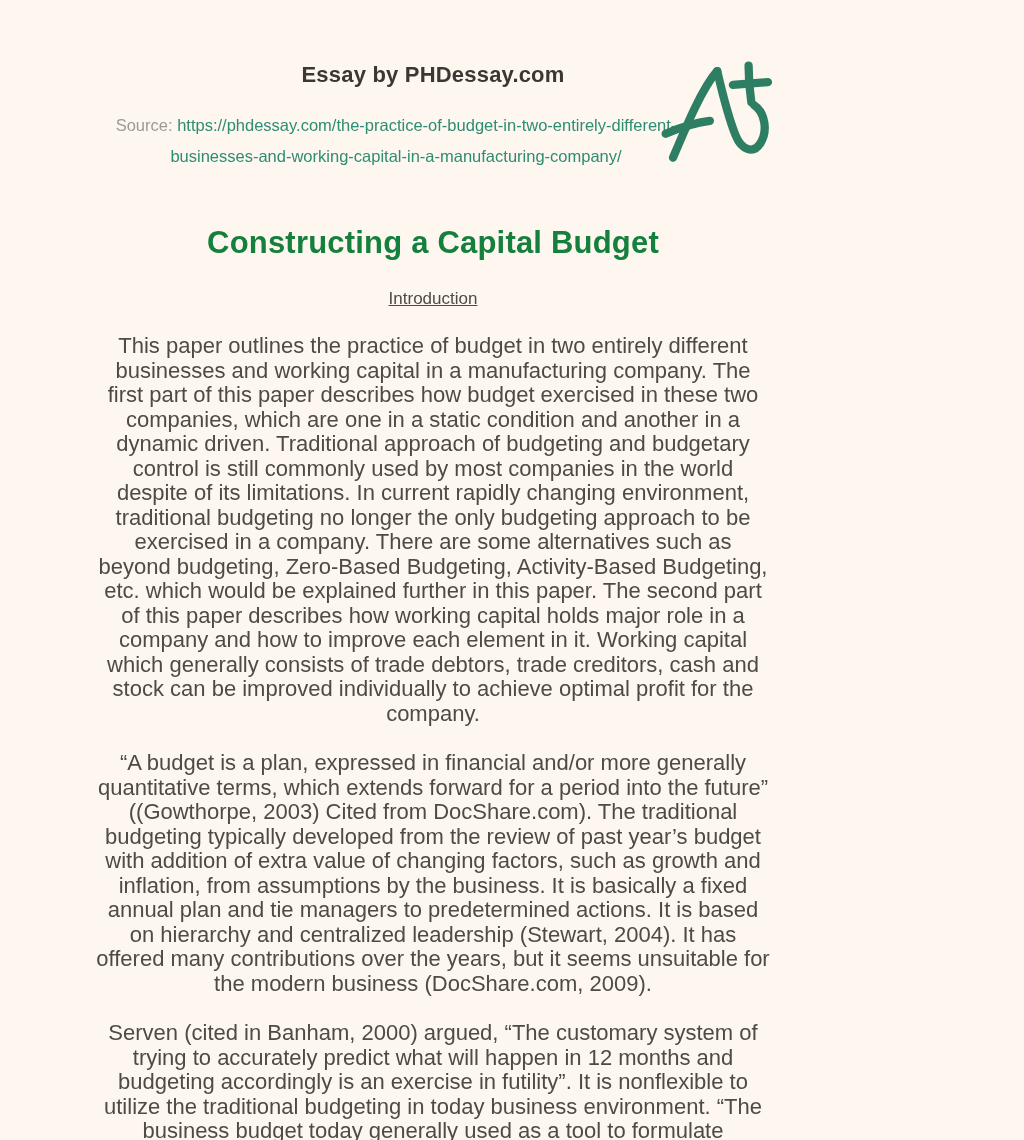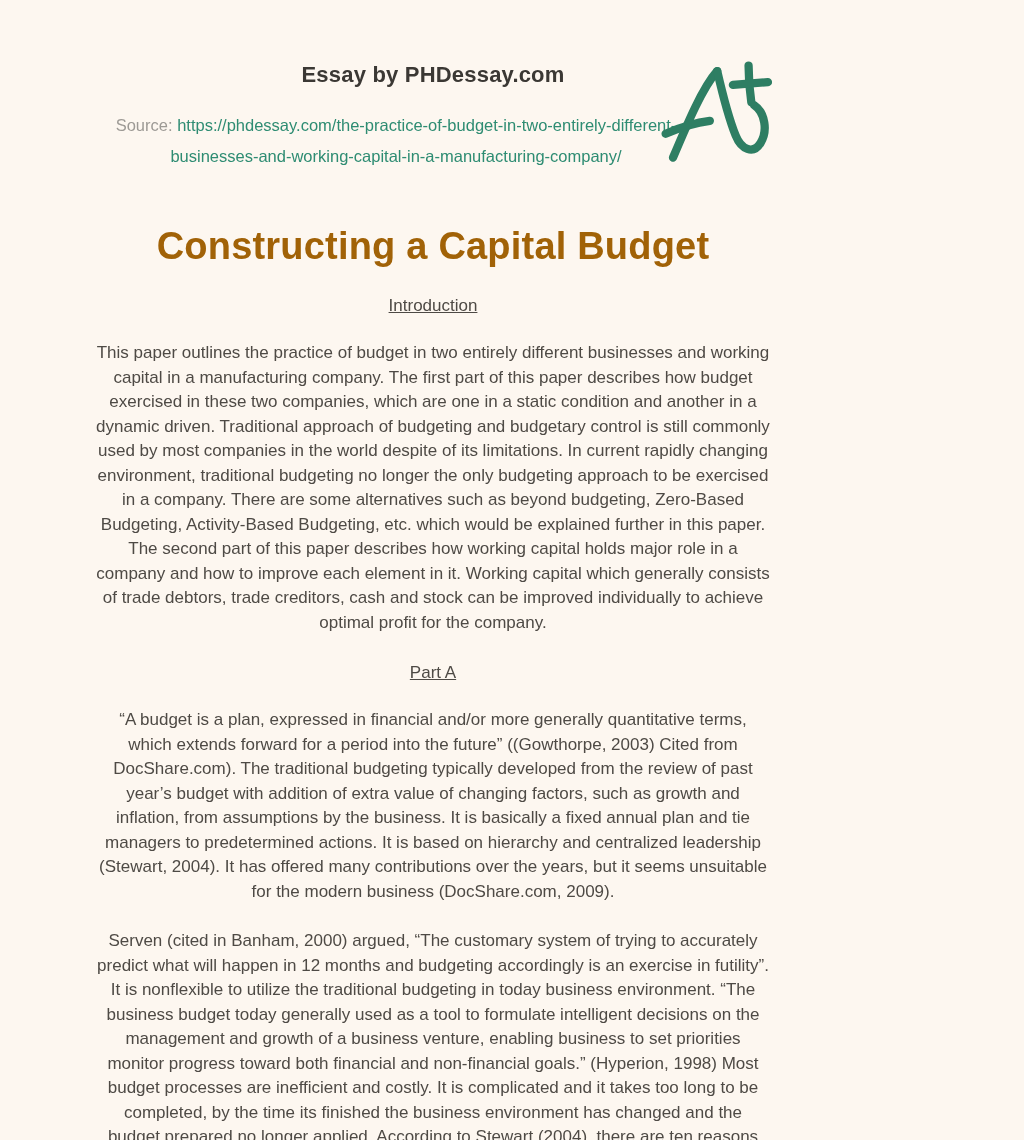--- a/index.html
+++ b/index.html
@@ -43,34 +43,34 @@
   }
   .logo {
     position: absolute;
     top: 60px;
     right: 84px;
     width: 120px;
     height: 106px;
   }
   .title {
     margin: 54px 0 0 0;
-    font-size: 38px;
+    font-size: 31px;
     font-weight: 700;
-    color: #a16207;
+    color: #15803d;
     letter-spacing: 0.2px;
   }
   .block-label {
     margin: 28px 0 0 0;
     font-size: 17px;
     color: #4e4a45;
     text-decoration: underline;
   }
   .para {
     margin: 25px 0 0 0;
-    font-size: 17px;
+    font-size: 22px;
     line-height: 24.5px;
     color: #4e4a45;
     max-width: 836px;
   }
 </style>
 </head>
 <body>
 
 <div class="page">
   <div class="content">
@@ -91,21 +91,20 @@
         <path d="M79,27 L117,24"></path>
       </g>
     </svg>
 
     <h1 class="title">Constructing a Capital Budget</h1>
 
     <div class="block-label">Introduction</div>
 
     <p class="para">This paper outlines the practice of budget in two entirely different businesses and working capital in a manufacturing company. The first part of this paper describes how budget exercised in these two companies, which are one in a static condition and another in a dynamic driven. Traditional approach of budgeting and budgetary control is still commonly used by most companies in the world despite of its limitations. In current rapidly changing environment, traditional budgeting no longer the only budgeting approach to be exercised in a company. There are some alternatives such as beyond budgeting, Zero-Based Budgeting, Activity-Based Budgeting, etc. which would be explained further in this paper. The second part of this paper describes how working capital holds major role in a company and how to improve each element in it. Working capital which generally consists of trade debtors, trade creditors, cash and stock can be improved individually to achieve optimal profit for the company.</p>
 
-    <div class="block-label">Part A</div>
 
     <p class="para">“A budget is a plan, expressed in financial and/or more generally quantitative terms, which extends forward for a period into the future” ((Gowthorpe, 2003) Cited from DocShare.com). The traditional budgeting typically developed from the review of past year’s budget with addition of extra value of changing factors, such as growth and inflation, from assumptions by the business. It is basically a fixed annual plan and tie managers to predetermined actions. It is based on hierarchy and centralized leadership (Stewart, 2004). It has offered many contributions over the years, but it seems unsuitable for the modern business (DocShare.com, 2009).</p>
 
     <p class="para">Serven (cited in Banham, 2000) argued, “The customary system of trying to accurately predict what will happen in 12 months and budgeting accordingly is an exercise in futility”. It is nonflexible to utilize the traditional budgeting in today business environment. “The business budget today generally used as a tool to formulate intelligent decisions on the management and growth of a business venture, enabling business to set priorities monitor progress toward both financial and non-financial goals.” (Hyperion, 1998) Most budget processes are inefficient and costly. It is complicated and it takes too long to be completed, by the time its finished the business environment has changed and the budget prepared no longer applied. According to Stewart (2004), there are ten reasons why budget cause problem, as it summarized in the next figure. Though traditional budgeting have such crucial weaknesses, but most companies still rely on it because its history and their unchallenged position in the top division of accepted management practices (Hope &amp; Fraser, 1999).</p>
 
 
   </div>
 </div>
 
 </body></html>

